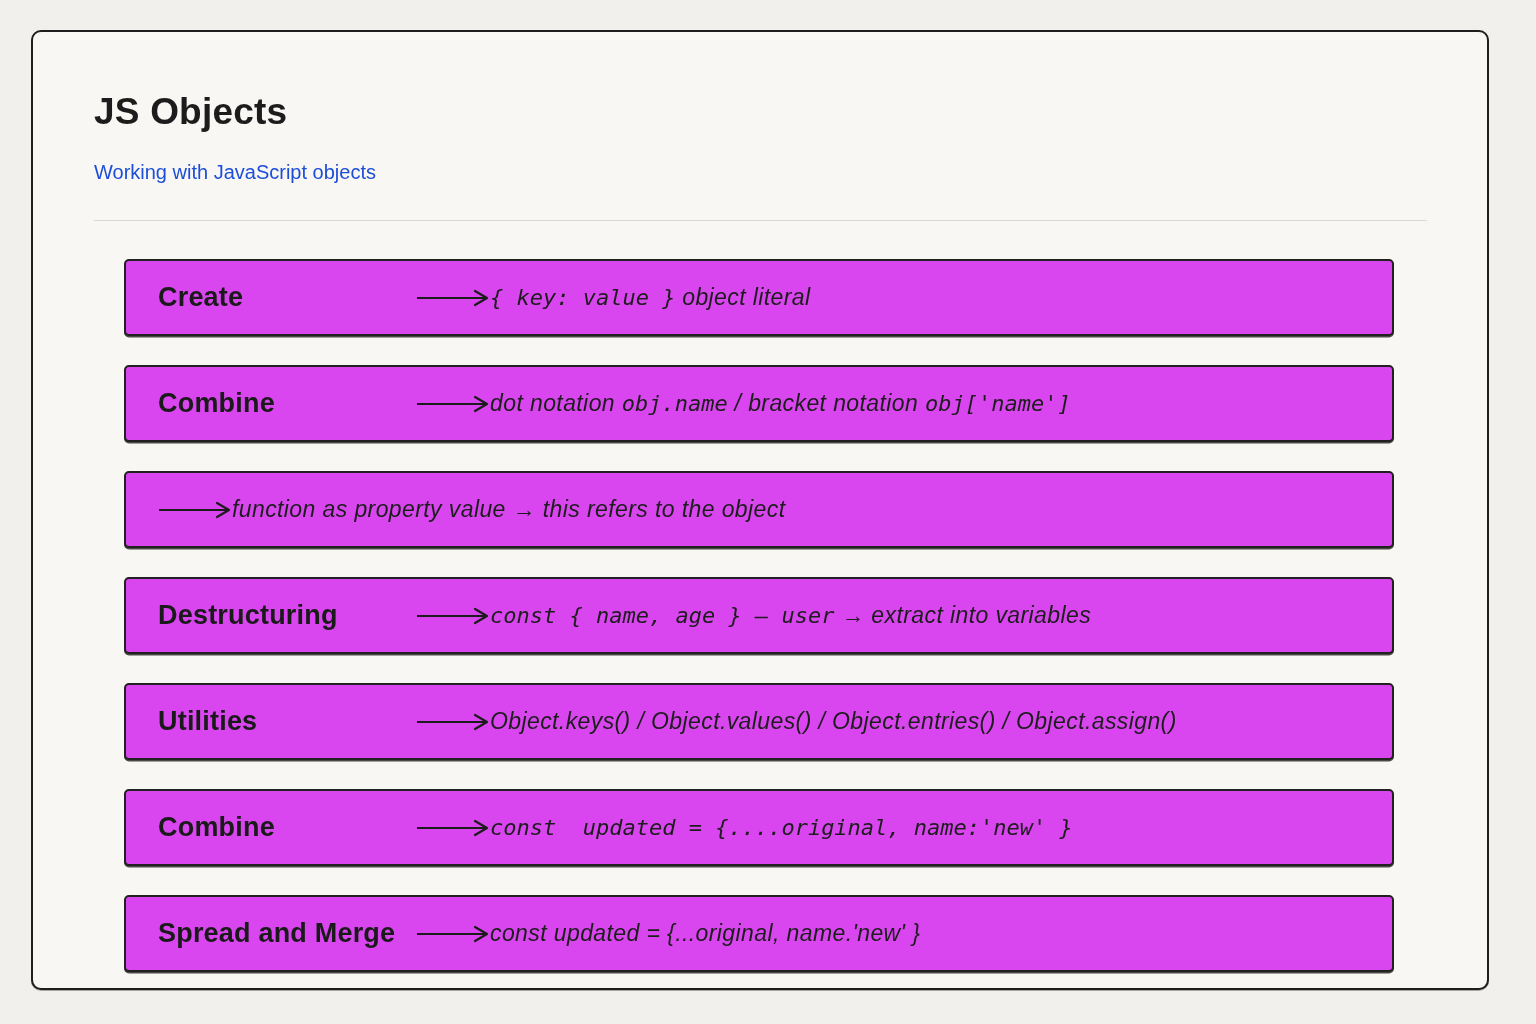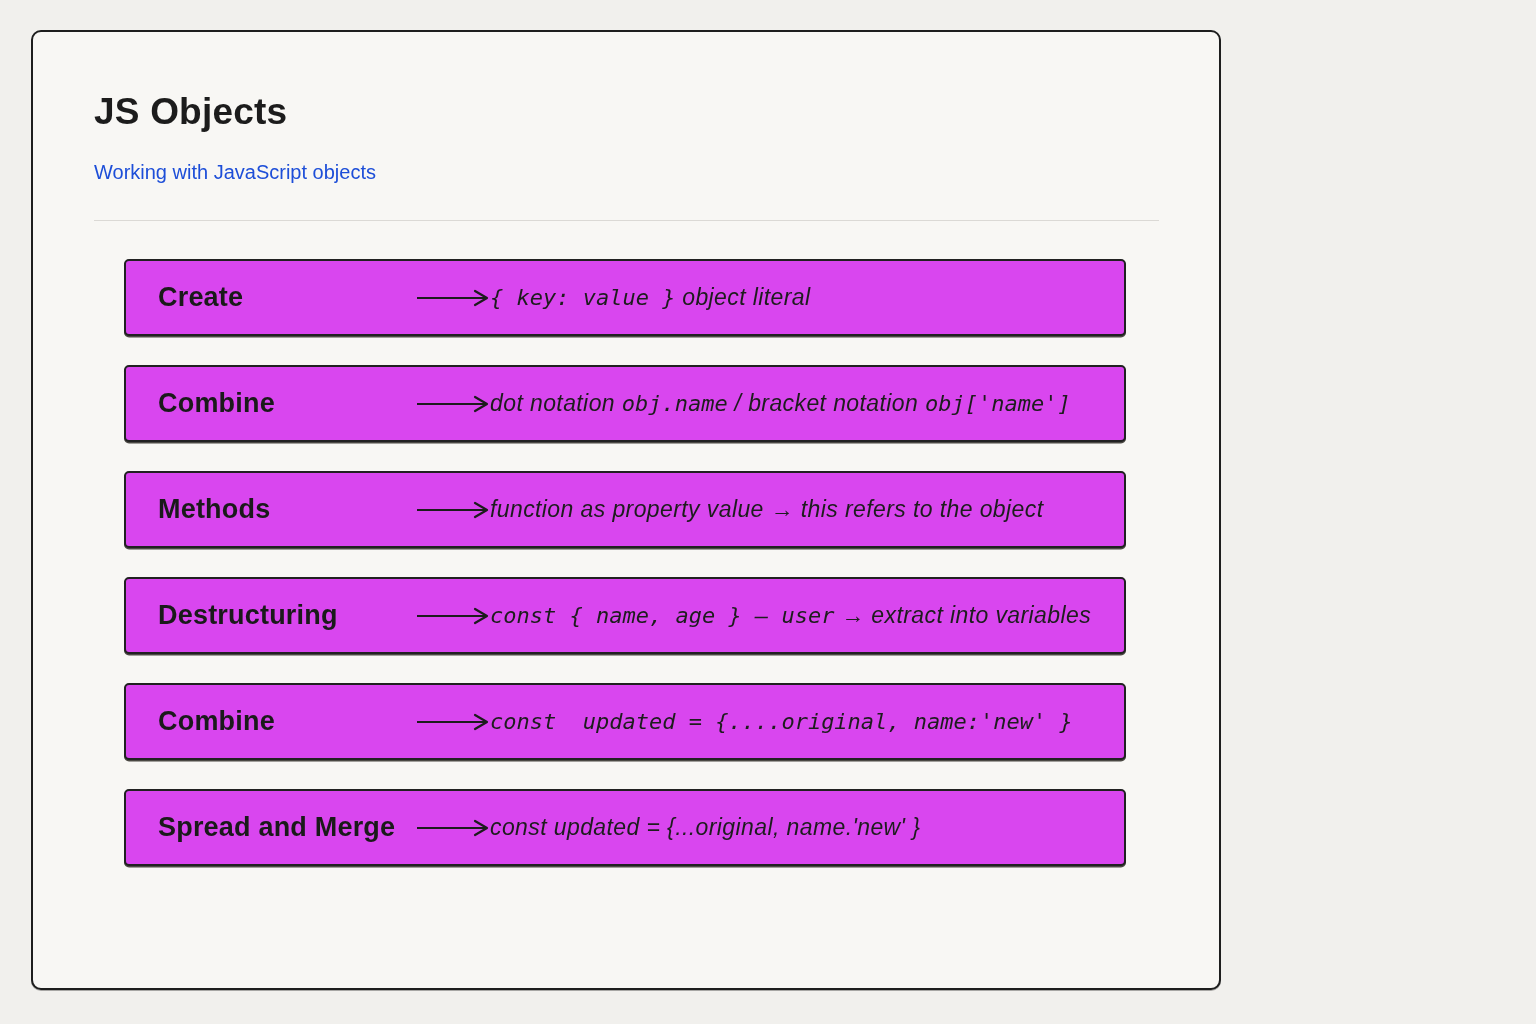--- a/index.html
+++ b/index.html
@@ -7,21 +7,21 @@
     width: 1536px; height: 1024px;
     position: relative;
     background: #f1f0ed;
     font-family: "Liberation Sans", sans-serif;
     color: #1b1b1b;
     overflow: hidden;
   }
   .card {
     position: absolute;
     left: 31px; top: 30px;
-    width: 1190px; height: 960px;
+    width: 1458px; height: 960px;
     box-sizing: border-box;
     background: #f8f7f4;
     border: 2px solid #1e1e1e;
     border-radius: 10px;
     box-shadow: 0 1px 0 rgba(30,30,30,0.35);
   }
   .card-content { padding: 58px 60px 0 61px; }
   .title {
     font-size: 37px;
     font-weight: 700;
@@ -105,41 +105,50 @@
         <span class="arrow-wrap">
           <svg width="74" height="18" viewBox="0 0 74 18">
               <line x1="1" y1="9" x2="70" y2="9" stroke="#1c1c1c" stroke-width="2.2"></line>
               <path d="M59 2 L71 9 L59 16" fill="none" stroke="#1c1c1c" stroke-width="2.2" stroke-linecap="round" stroke-linejoin="round"></path>
             </svg>
         </span>
         <span class="row-desc"><span class="seg-plain">dot notation </span><span class="seg-code">obj.name</span><span class="seg-plain"> / bracket notation </span><span class="seg-code">obj['name']</span></span>
       </div>
 
       <div class="row">
-        <span class="row-label">Methods</span>
         <span class="arrow-wrap">
           <svg width="74" height="18" viewBox="0 0 74 18">
               <line x1="1" y1="9" x2="70" y2="9" stroke="#1c1c1c" stroke-width="2.2"></line>
               <path d="M59 2 L71 9 L59 16" fill="none" stroke="#1c1c1c" stroke-width="2.2" stroke-linecap="round" stroke-linejoin="round"></path>
             </svg>
         </span>
         <span class="row-desc"><span class="seg-plain">function as property value → this refers to the object</span></span>
       </div>
 
       <div class="row">
         <span class="row-label">Destructuring</span>
         <span class="arrow-wrap">
           <svg width="74" height="18" viewBox="0 0 74 18">
               <line x1="1" y1="9" x2="70" y2="9" stroke="#1c1c1c" stroke-width="2.2"></line>
               <path d="M59 2 L71 9 L59 16" fill="none" stroke="#1c1c1c" stroke-width="2.2" stroke-linecap="round" stroke-linejoin="round"></path>
             </svg>
         </span>
         <span class="row-desc"><span class="seg-code">const { name, age } – user</span><span class="seg-plain"> → extract into variables</span></span>
       </div>
 
+      <div class="row">
+        <span class="row-label">Utilities</span>
+        <span class="arrow-wrap">
+          <svg width="74" height="18" viewBox="0 0 74 18">
+              <line x1="1" y1="9" x2="70" y2="9" stroke="#1c1c1c" stroke-width="2.2"></line>
+              <path d="M59 2 L71 9 L59 16" fill="none" stroke="#1c1c1c" stroke-width="2.2" stroke-linecap="round" stroke-linejoin="round"></path>
+            </svg>
+        </span>
+        <span class="row-desc"><span class="seg-plain">Object.keys() / Object.values() / Object.entries() / Object.assign()</span></span>
+      </div>
 
       <div class="row">
         <span class="row-label">Combine</span>
         <span class="arrow-wrap">
           <svg width="74" height="18" viewBox="0 0 74 18">
               <line x1="1" y1="9" x2="70" y2="9" stroke="#1c1c1c" stroke-width="2.2"></line>
               <path d="M59 2 L71 9 L59 16" fill="none" stroke="#1c1c1c" stroke-width="2.2" stroke-linecap="round" stroke-linejoin="round"></path>
             </svg>
         </span>
         <span class="row-desc"><span class="seg-code">const  updated = {....original, name:'new' }</span></span>

